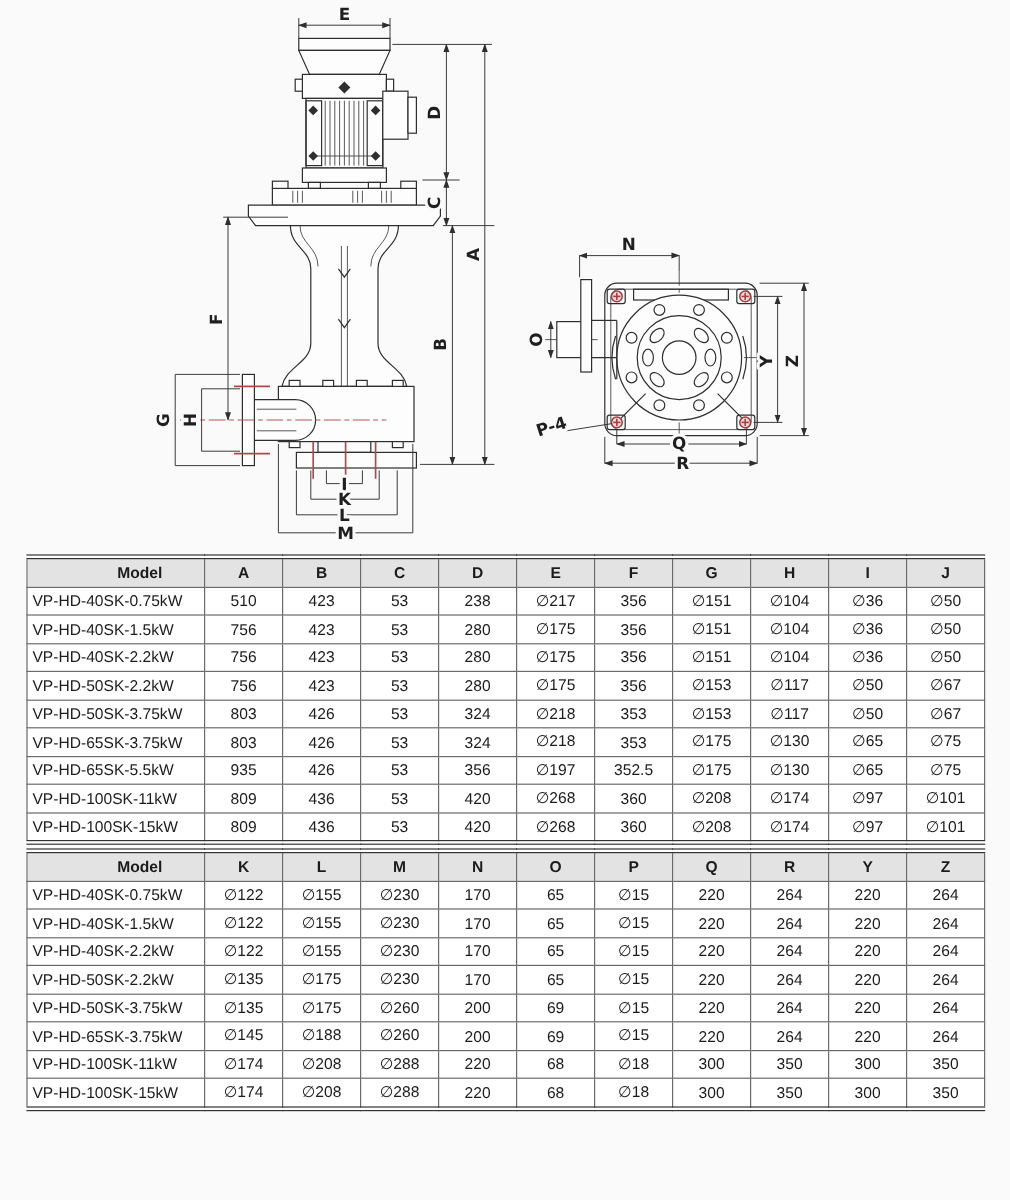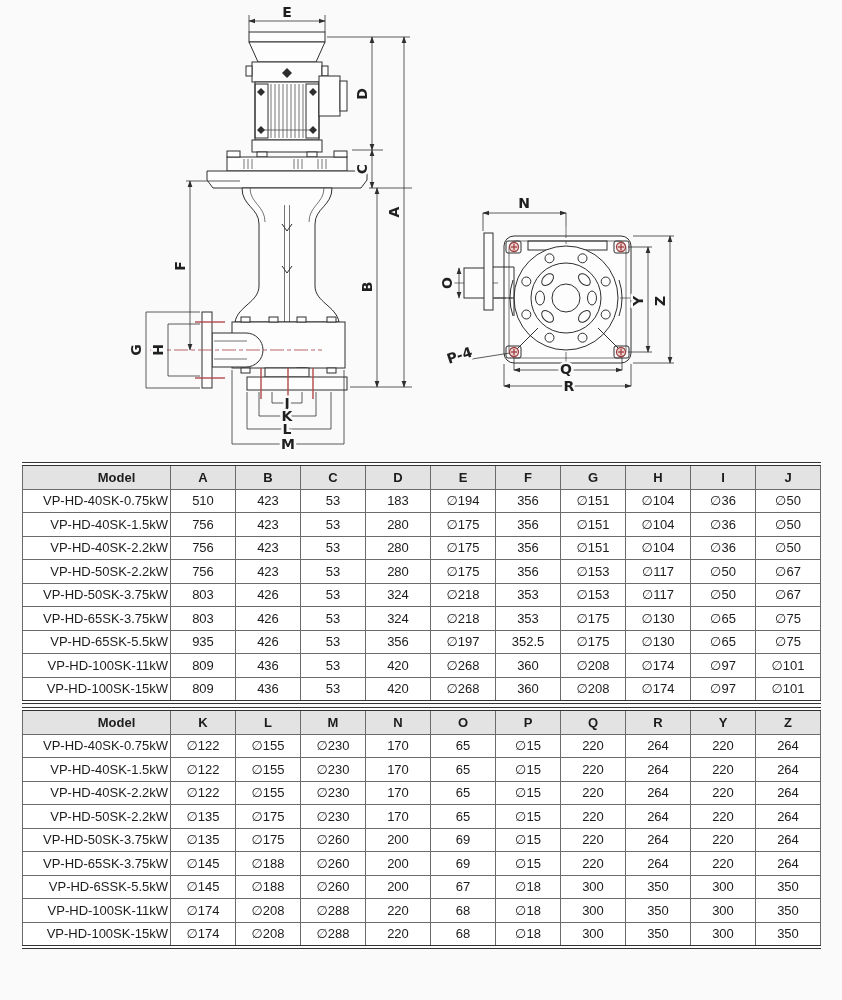--- a/index.html
+++ b/index.html
@@ -19,21 +19,21 @@
   .redthin{stroke:#b05555;stroke-width:.9;fill:none;}
   .dimtext{font:600 14px "DejaVu Sans",sans-serif;fill:#1f1f1f;text-anchor:middle;
     paint-order:stroke;stroke:#fafafa;stroke-width:5px;stroke-linejoin:round;}
   .tables{position:absolute;left:22px;top:462px;width:798px;}
   table{border-collapse:collapse;width:798px;background:#fff;table-layout:fixed;
     border-top:4px double #333;border-bottom:4px double #333;}
   table.second{margin-top:3px;}
   th,td{border:1px solid #6b6b6b;text-align:center;font-size:13px;
     height:20.5px;padding:1px 2px;white-space:nowrap;overflow:hidden;}
   th{background:#e3e3e3;font-weight:600;font-size:13px;}
-  td.model-col{text-align:right;padding-left:4px;font-size:13px;}
+  td.model-col{text-align:left;padding-left:4px;font-size:13px;}
   th.model-col{text-align:center;padding-left:42px;}
   col.c-model{width:148px;}
   col.c-dim{width:65px;}
 </style>
 </head>
 <body>
 
 <div class="drawing-wrap">
 <svg viewBox="0 0 842 462" width="842" height="462">
   <defs>
@@ -328,22 +328,22 @@
           <th>I</th>
           <th>J</th>
         </tr>
       </thead>
       <tbody>
         <tr>
           <td class="model-col">VP-HD-40SK-0.75kW</td>
           <td>510</td>
           <td>423</td>
           <td>53</td>
-          <td>183</td>
-          <td>∅194</td>
+          <td>238</td>
+          <td>∅217</td>
           <td>356</td>
           <td>∅151</td>
           <td>∅104</td>
           <td>∅36</td>
           <td>∅50</td>
         </tr>
         <tr>
           <td class="model-col">VP-HD-40SK-1.5kW</td>
           <td>756</td>
           <td>423</td>
@@ -551,33 +551,20 @@
           <td>∅260</td>
           <td>200</td>
           <td>69</td>
           <td>∅15</td>
           <td>220</td>
           <td>264</td>
           <td>220</td>
           <td>264</td>
         </tr>
         <tr>
-          <td class="model-col">VP-HD-6SSK-5.5kW</td>
-          <td>∅145</td>
-          <td>∅188</td>
-          <td>∅260</td>
-          <td>200</td>
-          <td>67</td>
-          <td>∅18</td>
-          <td>300</td>
-          <td>350</td>
-          <td>300</td>
-          <td>350</td>
-        </tr>
-        <tr>
           <td class="model-col">VP-HD-100SK-11kW</td>
           <td>∅174</td>
           <td>∅208</td>
           <td>∅288</td>
           <td>220</td>
           <td>68</td>
           <td>∅18</td>
           <td>300</td>
           <td>350</td>
           <td>300</td>

